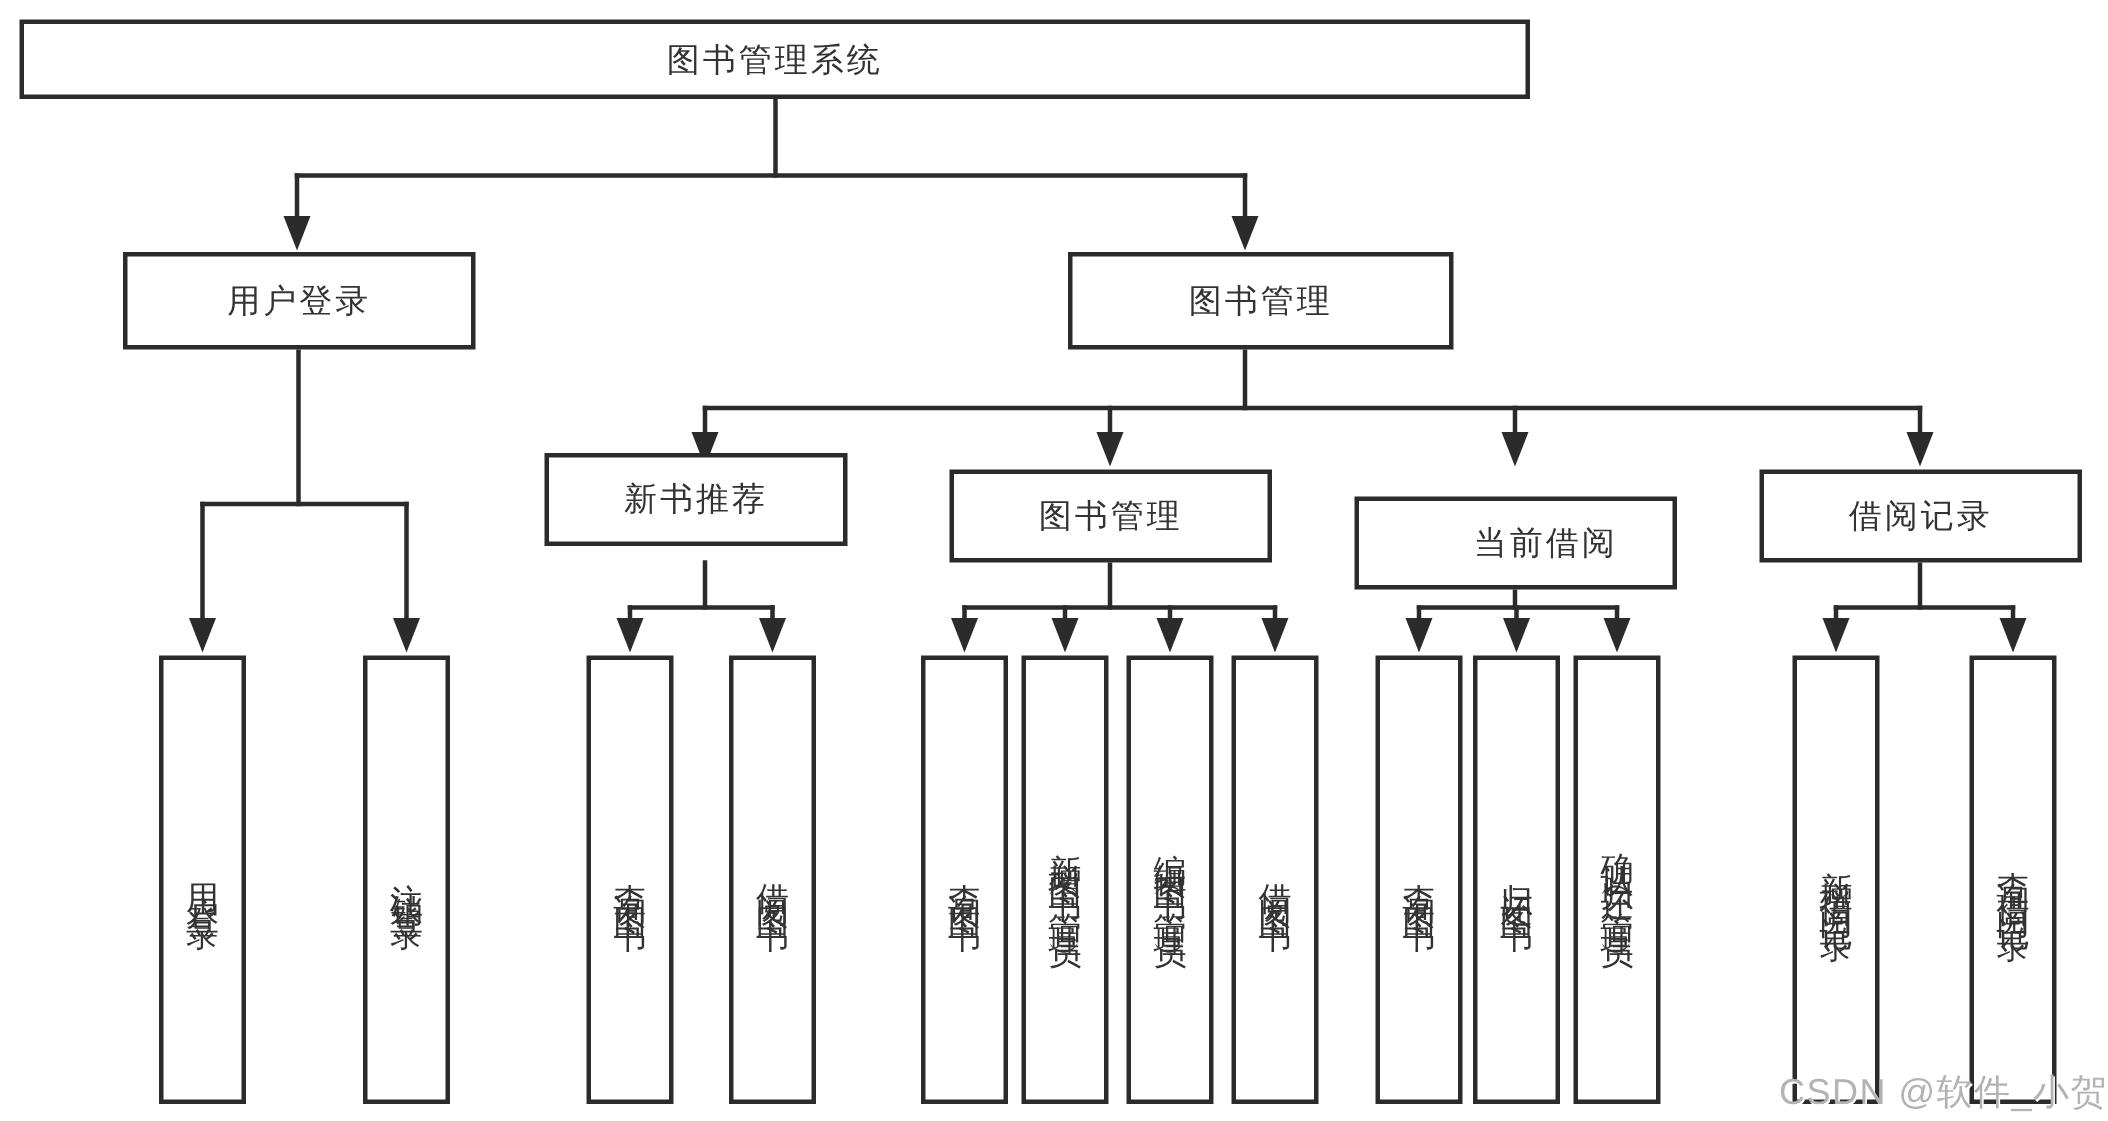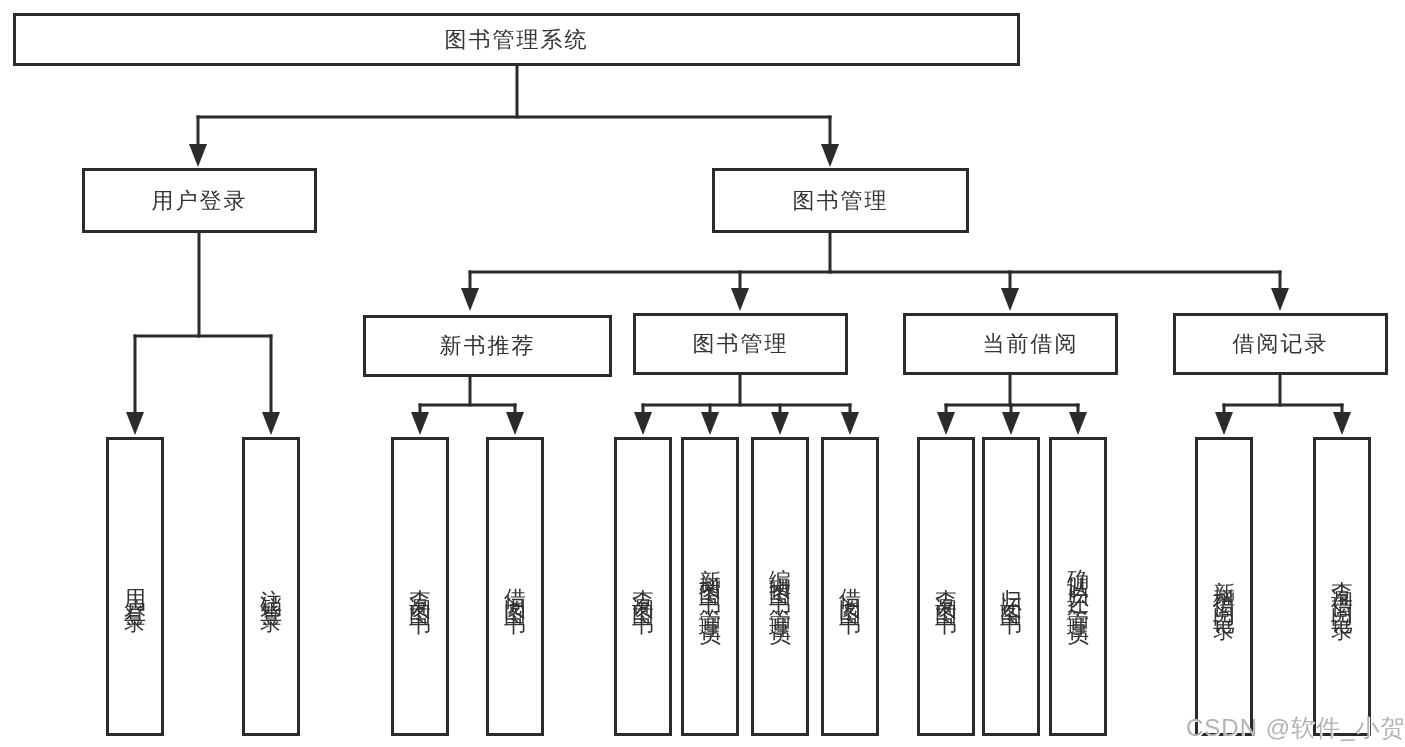--- a/index.html
+++ b/index.html
@@ -118,23 +118,23 @@
       <polygon points="1215,412 1233,412 1224,435"></polygon>
       <polygon points="1333,412 1351,412 1342,435"></polygon>
     </g>
   </svg>
 
   <div class="box" style="left:13px; top:13px; width:1007px; height:53px;">图书管理系统</div>
 
   <div class="box" style="left:82px; top:168px; width:235px; height:65px;">用户登录</div>
   <div class="box" style="left:712px; top:168px; width:257px; height:65px;">图书管理</div>
 
-  <div class="box" style="left:363px; top:315px; width:249px; height:62px;">新书推荐</div>
+  <div class="box" style="left:363px; top:302px; width:202px; height:62px;">新书推荐</div>
   <div class="box" style="left:633px; top:313px; width:215px; height:62px;">图书管理</div>
-  <div class="box" style="left:903px; top:313px; width:215px; height:62px;padding-left:40px;">当前借阅</div>
+  <div class="box" style="left:903px; top:331px; width:215px; height:62px;padding-left:40px;">当前借阅</div>
   <div class="box" style="left:1173px; top:313px; width:215px; height:62px;">借阅记录</div>
 
   <div class="box vert" style="left:106px; top:437px; width:58px; height:299px;">用户登录</div>
   <div class="box vert" style="left:242px; top:437px; width:58px; height:299px;">注销登录</div>
 
   <div class="box vert" style="left:391px; top:437px; width:58px; height:299px;">查询图书</div>
   <div class="box vert" style="left:486px; top:437px; width:58px; height:299px;">借阅图书</div>
 
   <div class="box vert" style="left:614px; top:437px; width:58px; height:299px;">查询图书</div>
   <div class="box vert" style="left:681px; top:437px; width:58px; height:299px;">新增图书（管理员）</div>

